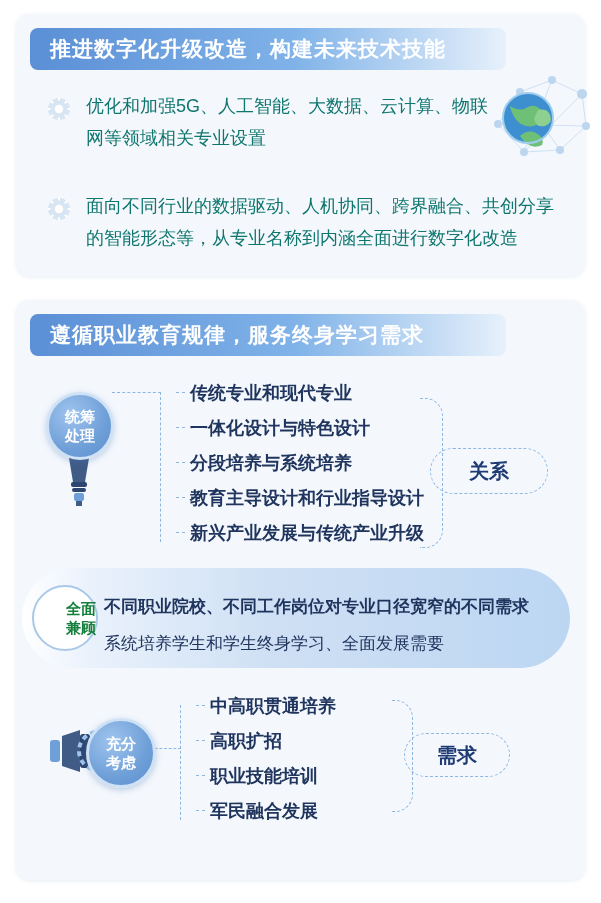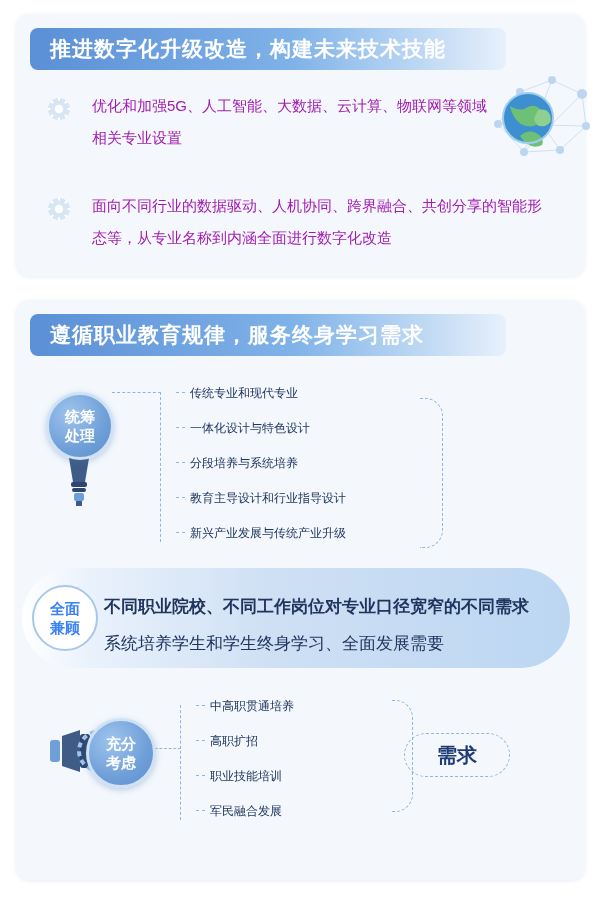--- a/index.html
+++ b/index.html
@@ -78,25 +78,24 @@
   .gear-icon {
     width: 26px;
     height: 26px;
     flex: 0 0 26px;
     margin-top: 6px;
     margin-right: 14px;
   }
   .gear-icon svg { display: block; }
 
   .bullet-text {
-    font-size: 15px;
+    font-size: 18px;
     line-height: 32px;
-    color: #a21caf;
+    color: #0f766e;
     font-weight: normal;
-    margin-left: 6px;
   }
 
   
   #globe-decor {
     position: absolute;
     left: 470px;
     top: 52px;
     width: 110px;
     height: 105px;
   }
@@ -125,44 +124,46 @@
     width: 62px;
     height: 62px;
     border: 3px solid #cfe1f5;
   }
   #node-quanmian {
     left: 32px;
     top: 585px;
     width: 62px;
     height: 62px;
     background: #ffffff;
-    color: #3b82f6;
+    color: #15803d;
     border: 2px solid #a9c8e8;
     box-shadow: none;
+    align-items: flex-end;
   }
   #node-chongfen {
     left: 86px;
     top: 718px;
     width: 64px;
     height: 64px;
     border: 3px solid #cfe1f5;
   }
 
   
   .list-block {
     position: absolute;
   }
   .list-item {
     position: relative;
-    font-size: 12px;
+    font-size: 18px;
     line-height: 20px;
     color: #20355e;
     padding-left: 14px;
     margin-bottom: 15px;
     white-space: nowrap;
+    font-weight: bold;
   }
   .list-item:before {
     content: "";
     position: absolute;
     left: 0;
     top: 9px;
     width: 9px;
     border-top: 1px dashed #8fb6e0;
   }
 
@@ -362,20 +363,21 @@
   <div class="brace" id="brace-1"></div>
 
   <div class="list-block" id="list-1">
     <div class="list-item">传统专业和现代专业</div>
     <div class="list-item">一体化设计与特色设计</div>
     <div class="list-item">分段培养与系统培养</div>
     <div class="list-item">教育主导设计和行业指导设计</div>
     <div class="list-item">新兴产业发展与传统产业升级</div>
   </div>
 
+  <div class="tag-box" id="tag-guanxi">关系</div>
 
   <div id="pill-block"></div>
   <div class="node-circle" id="node-quanmian">
     <span>全面</span>
     <span>兼顾</span>
   </div>
   <div class="pill-line" id="pill-line-1">不同职业院校、不同工作岗位对专业口径宽窄的不同需求</div>
   <div class="pill-line" id="pill-line-2">系统培养学生和学生终身学习、全面发展需要</div>
 
   <div class="gear-big" style="left:48px; top:720px; position:absolute;">

